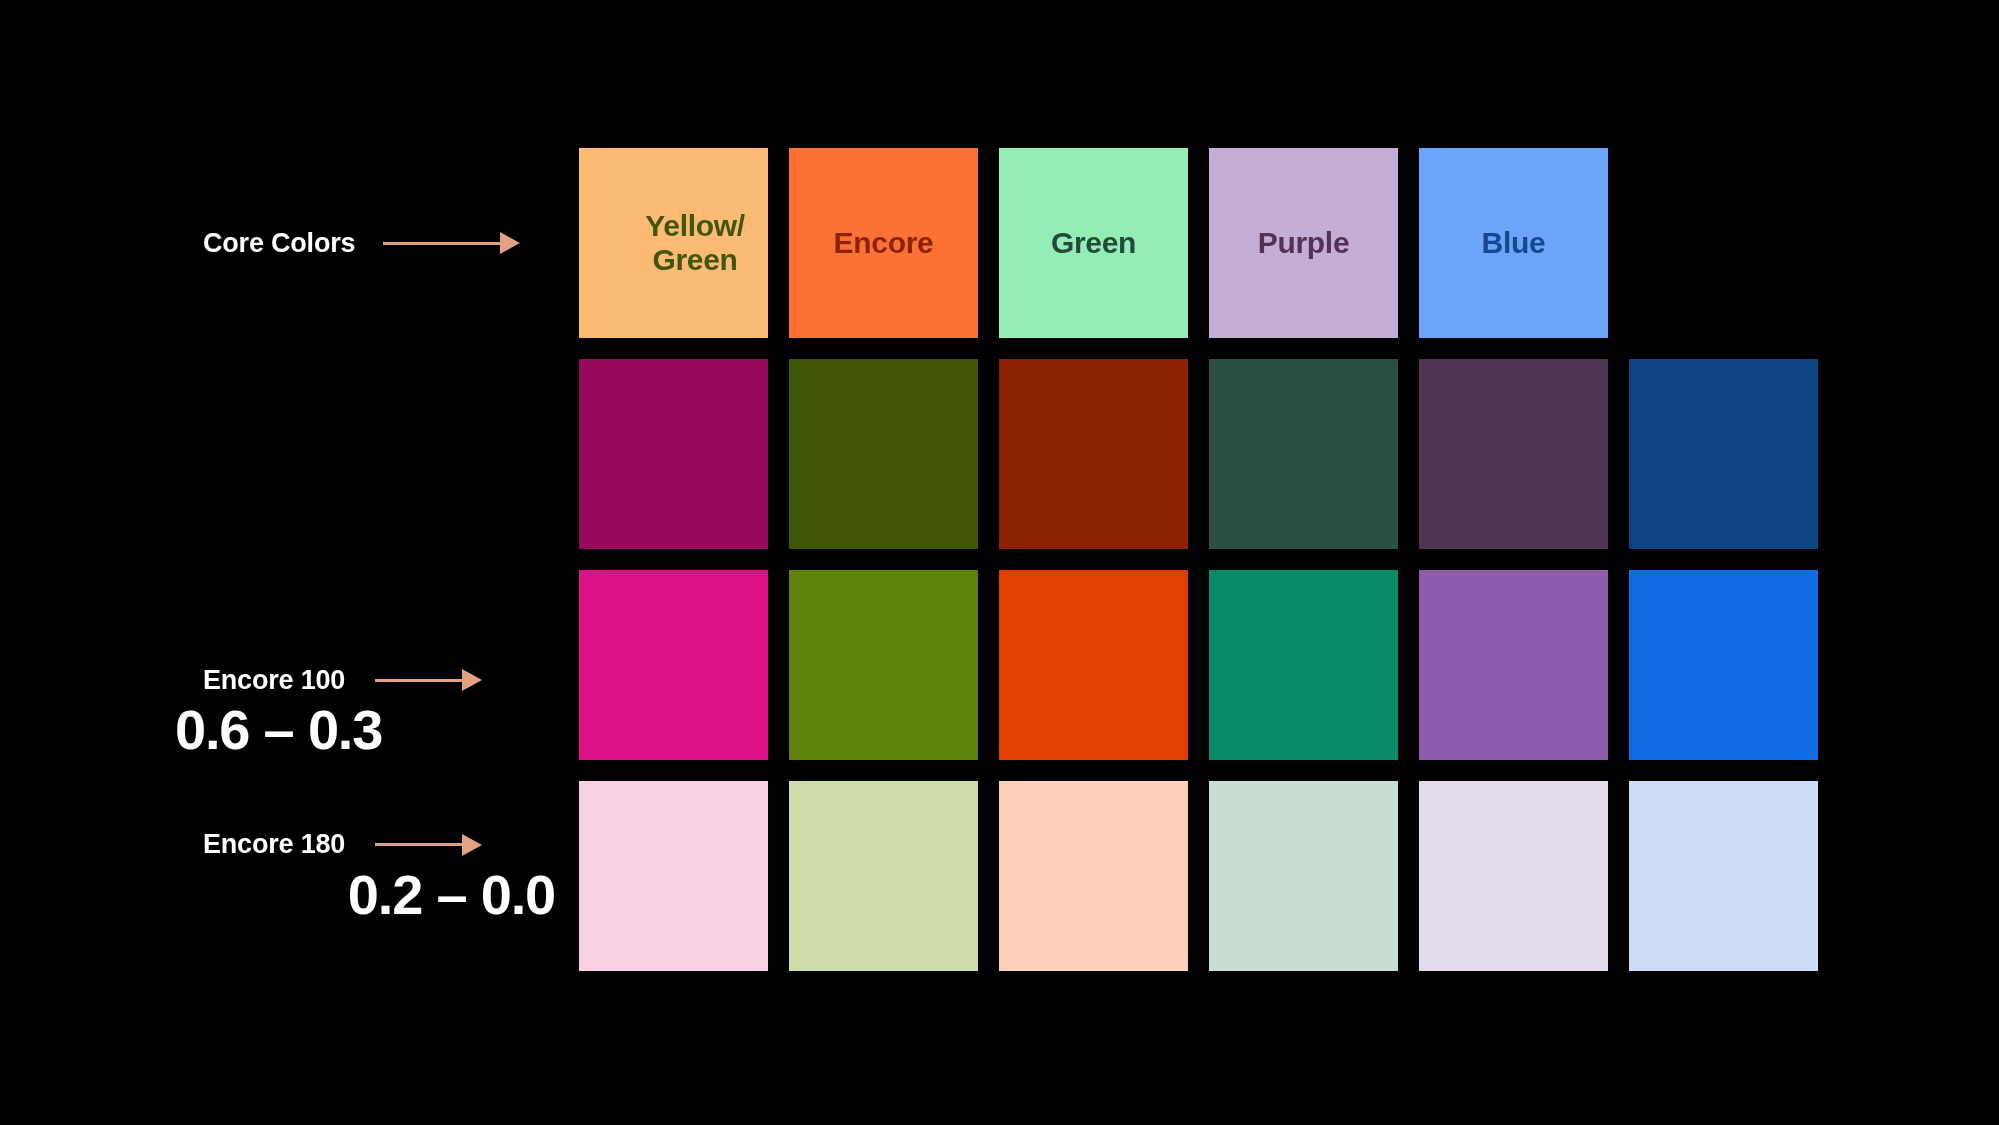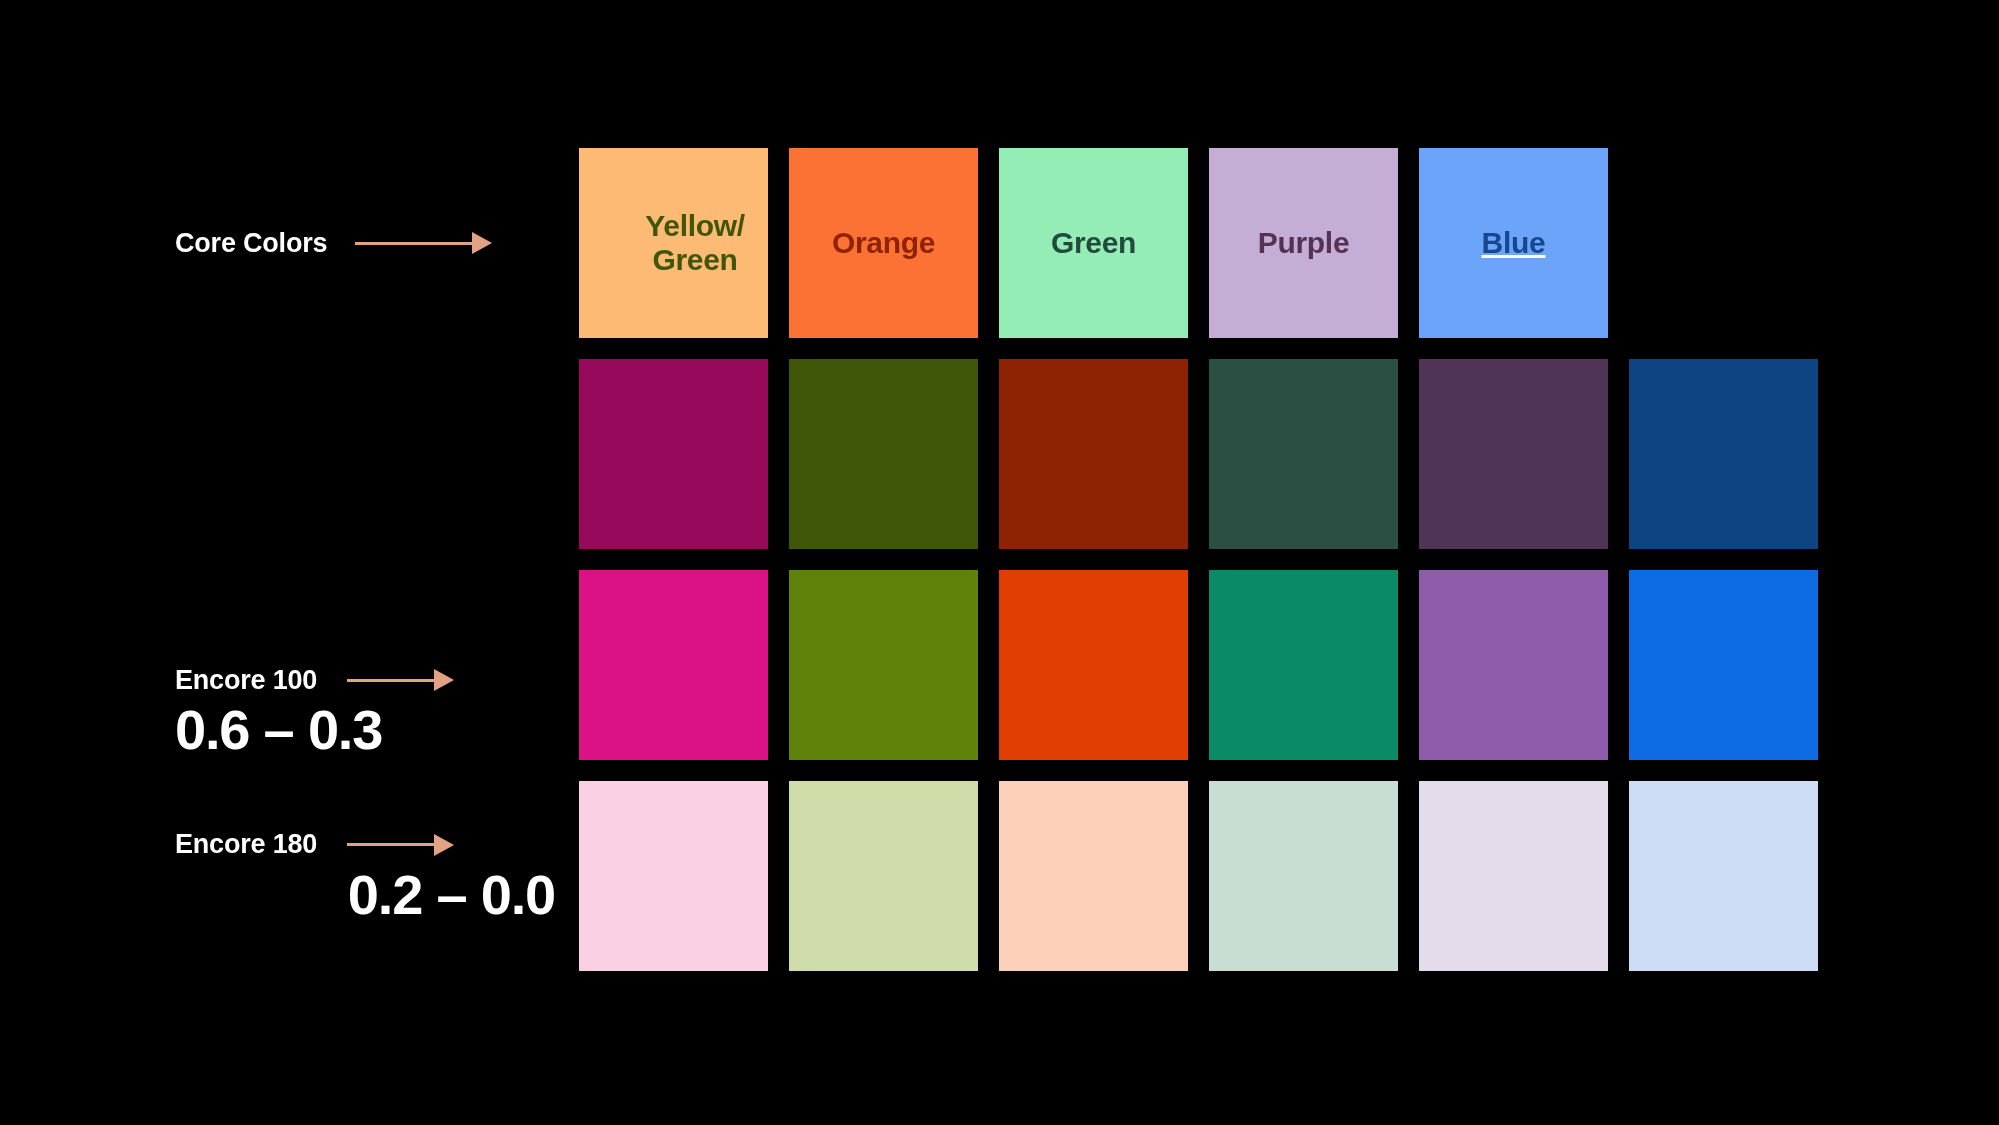--- a/index.html
+++ b/index.html
@@ -44,20 +44,21 @@
     align-items: center;
     gap: 0;
     height: 34px;
   }
   .label-name {
     font-size: 27px;
     font-weight: bold;
     color: #ffffff;
     letter-spacing: -0.2px;
     white-space: nowrap;
+    margin-left: 28px;
   }
   .arrow {
     position: relative;
     flex: 0 0 auto;
     height: 18px;
     display: flex;
     align-items: center;
   }
   .arrow-shaft {
     height: 3px;
@@ -151,29 +152,29 @@
       </div>
     </div>
 
   <div class="grid">
       <div class="grid-row">
         <div class="swatch" style="background: #fdba74; padding-left: 43px;">
           <span class="swatch-label" style="color: rgb(65, 86, 10);">Yellow/
 Green</span>
         </div>
         <div class="swatch" style="background: rgb(252, 114, 52);">
-          <span class="swatch-label" style="color: rgb(141, 35, 3);">Orange</span>
+          <span class="swatch-label" style="color: rgb(141, 35, 3);">Encore</span>
         </div>
         <div class="swatch" style="background: rgb(148, 237, 180);">
           <span class="swatch-label" style="color: rgb(36, 74, 63);">Green</span>
         </div>
         <div class="swatch" style="background: rgb(196, 174, 214);">
           <span class="swatch-label" style="color: rgb(85, 50, 84);">Purple</span>
         </div>
-        <div class="swatch" style="background: rgb(107, 164, 248); text-decoration: underline;">
+        <div class="swatch" style="background: rgb(107, 164, 248);">
           <span class="swatch-label" style="color: rgb(21, 72, 143);">Blue</span>
         </div>
       </div>
       <div class="grid-row">
         <div class="swatch" style="background: rgb(151, 9, 90);"></div>
         <div class="swatch" style="background: rgb(63, 85, 8);"></div>
         <div class="swatch" style="background: rgb(141, 35, 3);"></div>
         <div class="swatch" style="background: rgb(43, 79, 67);"></div>
         <div class="swatch" style="background: rgb(79, 52, 85);"></div>
         <div class="swatch" style="background: rgb(13, 68, 129);"></div>

